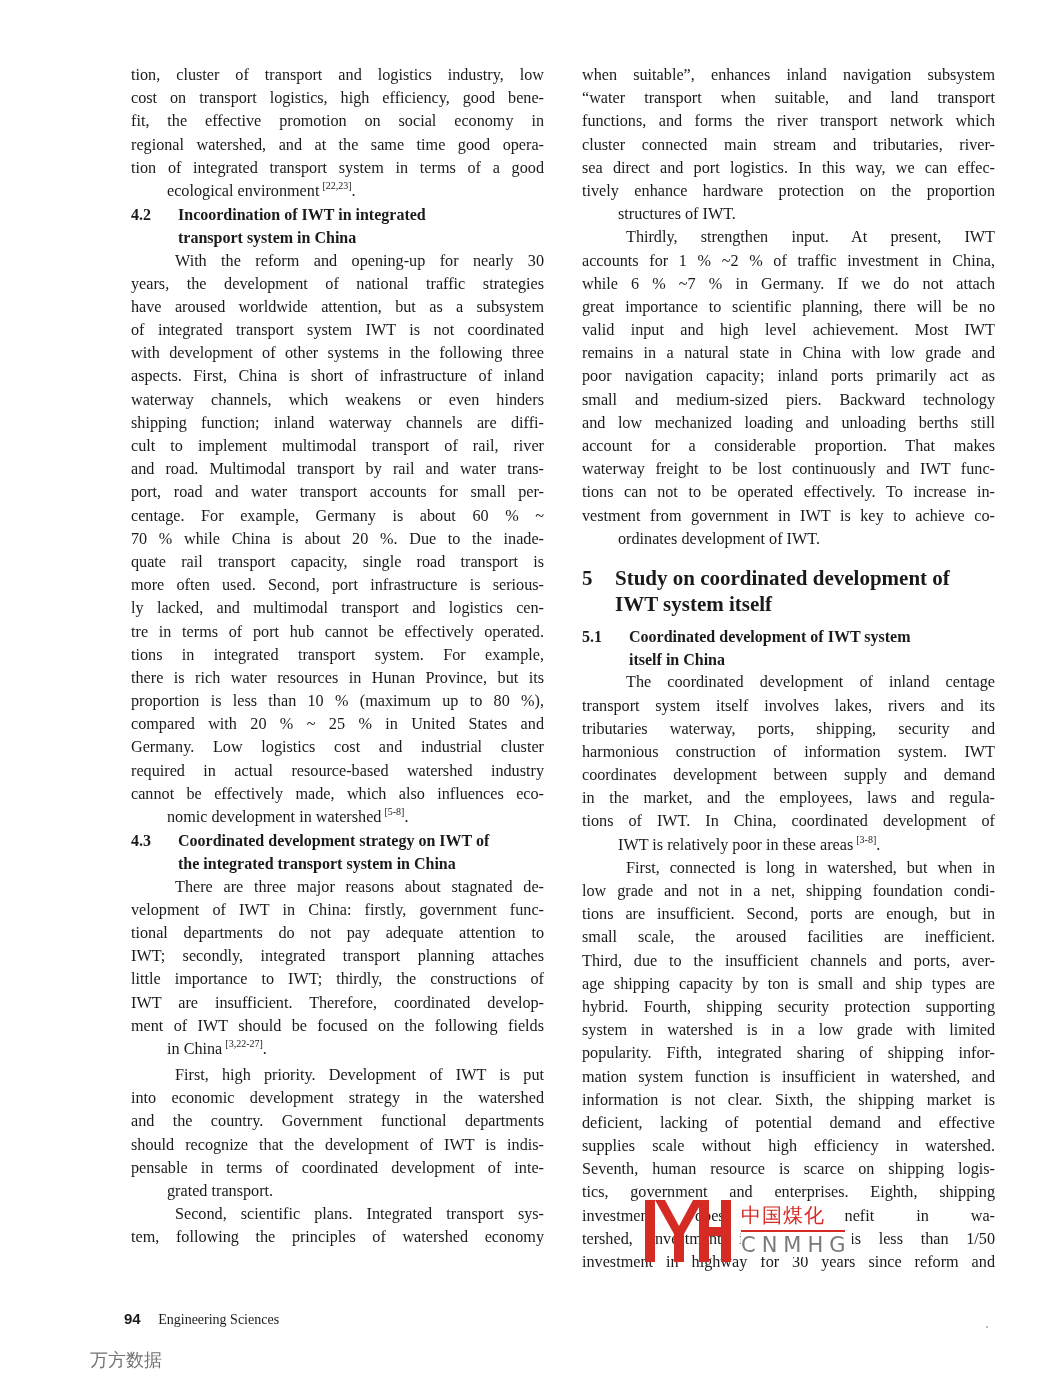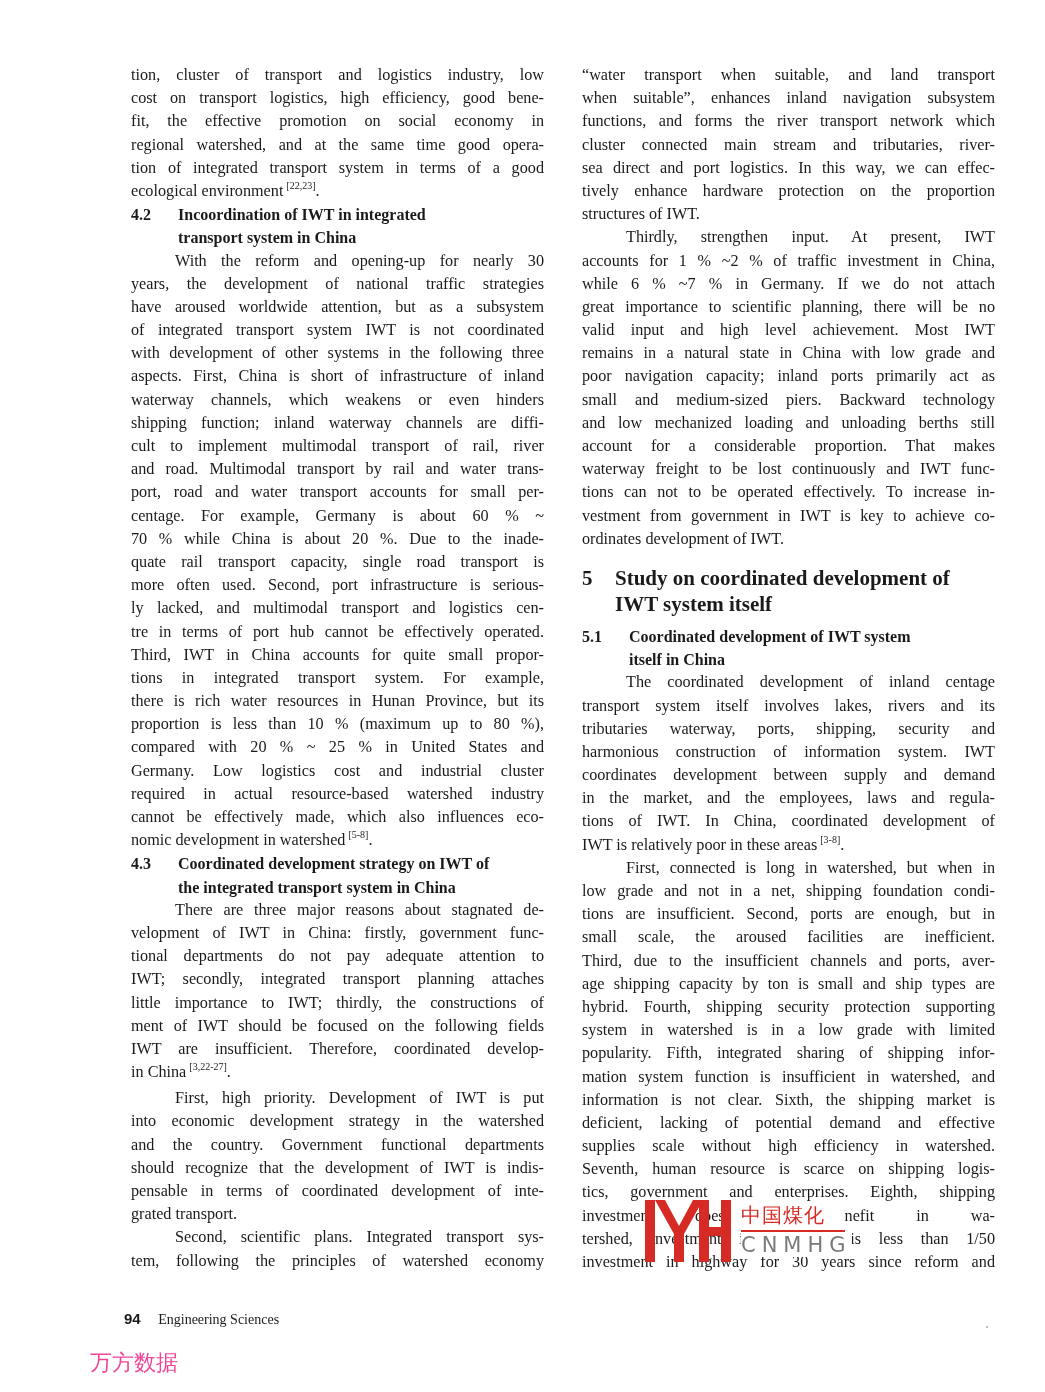--- a/index.html
+++ b/index.html
@@ -3,35 +3,35 @@
 <meta charset="utf-8">
 <style>
   html, body { margin: 0; padding: 0; background: #ffffff; }
   body { width: 1045px; height: 1392px; position: relative; overflow: hidden;
          font-family: "Liberation Serif", "DejaVu Serif", serif; color: #1a1a1a; }
   .col { position: absolute; top: 64px; width: 413px; }
   #col-left { left: 131px; }
   #col-right { left: 582px; }
   .ln { height: 23.2px; line-height: 23.2px; font-size: 16.2px; text-align: justify;
         text-align-last: justify; white-space: nowrap; overflow: visible; letter-spacing: 0; }
-  .ln.last { text-align-last: left; }
+  .ln.last { text-align-last: left; margin-left: 36px; }
   .ln.indent { padding-left: 44px; }
   .ln.sp-before { margin-top: 3px; }
   sup.cite { font-size: 10px; vertical-align: 0; position: relative; top: -7px; margin-left: 3px; }
   .h2 { font-weight: bold; font-size: 16px; height: 23.2px; line-height: 23.2px; white-space: nowrap; }
   .h2 .num { display: inline-block; width: 47px; }
   .h2 .cont { padding-left: 47px; }
   .h1 { font-weight: bold; font-size: 21px; height: 26px; line-height: 26px; white-space: nowrap; }
   .h1 .num { display: inline-block; width: 33px; }
   .h1 .cont { padding-left: 33px; }
   .h1-wrap { margin-top: 14px; margin-bottom: 8px; }
   .h2-wrap.after-h1 { margin-top: 0; }
   #footer { position: absolute; left: 124px; top: 1310px; font-size: 14px; white-space: nowrap; }
   #footer .pg { font-family: "Liberation Sans", "DejaVu Sans", sans-serif; font-weight: bold; font-size: 15px; margin-right: 14px; }
-  #wanfang { position: absolute; left: 90px; top: 1348px; font-family: Liberation Sans, sans-serif; font-size: 22px; color: #ec4899; }
+  #wanfang { position: absolute; left: 90px; top: 1348px; font-family: Liberation Sans, sans-serif; font-size: 18px; color: #737373; }
   #watermark { position: absolute; left: 645px; top: 1200px; width: 200px; height: 62px; }
   #wm-logo { position: absolute; left: 0; top: 0; width: 86px; height: 62px; }
   #wm-cn { position: absolute; left: 96px; top: 2px; font-family: "DejaVu Sans", sans-serif; font-size: 20px; color: #d62b25; letter-spacing: 1px; background: #fff; padding-right: 2px; }
   #wm-line { position: absolute; left: 96px; top: 30px; width: 104px; height: 2px; background: #d62b25; }
   #wm-en { position: absolute; left: 96px; top: 33px; font-family: "DejaVu Sans", sans-serif; font-size: 21px; color: #7a7a7a; letter-spacing: 6px; background: #fff; }
   #dot { position: absolute; left: 986px; top: 1326px; width: 2px; height: 2px; background: #bbb; }
 </style>
 </head>
 <body>
 
@@ -56,53 +56,52 @@
     <div class="ln"><span>shipping function; inland waterway channels are diffi-</span></div>
     <div class="ln"><span>cult to implement multimodal transport of rail, river</span></div>
     <div class="ln"><span>and road. Multimodal transport by rail and water trans-</span></div>
     <div class="ln"><span>port, road and water transport accounts for small per-</span></div>
     <div class="ln"><span>centage. For example, Germany is about 60 % ~</span></div>
     <div class="ln"><span>70 % while China is about 20 %. Due to the inade-</span></div>
     <div class="ln"><span>quate rail transport capacity, single road transport is</span></div>
     <div class="ln"><span>more often used. Second, port infrastructure is serious-</span></div>
     <div class="ln"><span>ly lacked, and multimodal transport and logistics cen-</span></div>
     <div class="ln"><span>tre in terms of port hub cannot be effectively operated.</span></div>
-    <div class="ln"><span>Third, IWT in China accounts for quite small propor-</span></div>
     <div class="ln"><span>tions in integrated transport system. For example,</span></div>
     <div class="ln"><span>there is rich water resources in Hunan Province, but its</span></div>
     <div class="ln"><span>proportion is less than 10 % (maximum up to 80 %),</span></div>
     <div class="ln"><span>compared with 20 % ~ 25 % in United States and</span></div>
     <div class="ln"><span>Germany. Low logistics cost and industrial cluster</span></div>
     <div class="ln"><span>required in actual resource-based watershed industry</span></div>
     <div class="ln"><span>cannot be effectively made, which also influences eco-</span></div>
     <div class="ln last"><span>nomic development in watershed</span><sup class="cite">[5-8]</sup><span>.</span></div>
     <div class="h2-wrap">
       <div class="h2"><span class="num">4.3</span><span>Coordinated development strategy on IWT of</span></div>
       <div class="h2"><span class="cont">the integrated transport system in China</span></div>
     </div>
     <div class="ln indent"><span>There are three major reasons about stagnated de-</span></div>
     <div class="ln"><span>velopment of IWT in China: firstly, government func-</span></div>
     <div class="ln"><span>tional departments do not pay adequate attention to</span></div>
     <div class="ln"><span>IWT; secondly, integrated transport planning attaches</span></div>
     <div class="ln"><span>little importance to IWT; thirdly, the constructions of</span></div>
+    <div class="ln"><span>IWT are insufficient. Therefore, coordinated develop-</span></div>
     <div class="ln"><span>ment of IWT should be focused on the following fields</span></div>
-    <div class="ln"><span>IWT are insufficient. Therefore, coordinated develop-</span></div>
     <div class="ln last"><span>in China</span><sup class="cite">[3,22-27]</sup><span>.</span></div>
     <div class="ln indent sp-before"><span>First, high priority. Development of IWT is put</span></div>
     <div class="ln"><span>into economic development strategy in the watershed</span></div>
     <div class="ln"><span>and the country. Government functional departments</span></div>
     <div class="ln"><span>should recognize that the development of IWT is indis-</span></div>
     <div class="ln"><span>pensable in terms of coordinated development of inte-</span></div>
     <div class="ln last"><span>grated transport.</span></div>
     <div class="ln indent"><span>Second, scientific plans. Integrated transport sys-</span></div>
     <div class="ln"><span>tem, following the principles of watershed economy</span></div>
   </div>
 <div id="col-right" class="col">
+    <div class="ln"><span>when suitable”, enhances inland navigation subsystem</span></div>
     <div class="ln"><span>“water transport when suitable, and land transport</span></div>
-    <div class="ln"><span>when suitable”, enhances inland navigation subsystem</span></div>
     <div class="ln"><span>functions, and forms the river transport network which</span></div>
     <div class="ln"><span>cluster connected main stream and tributaries, river-</span></div>
     <div class="ln"><span>sea direct and port logistics. In this way, we can effec-</span></div>
     <div class="ln"><span>tively enhance hardware protection on the proportion</span></div>
     <div class="ln last"><span>structures of IWT.</span></div>
     <div class="ln indent"><span>Thirdly, strengthen input. At present, IWT</span></div>
     <div class="ln"><span>accounts for 1 % ~2 % of traffic investment in China,</span></div>
     <div class="ln"><span>while 6 % ~7 % in Germany. If we do not attach</span></div>
     <div class="ln"><span>great importance to scientific planning, there will be no</span></div>
     <div class="ln"><span>valid input and high level achievement. Most IWT</span></div>

